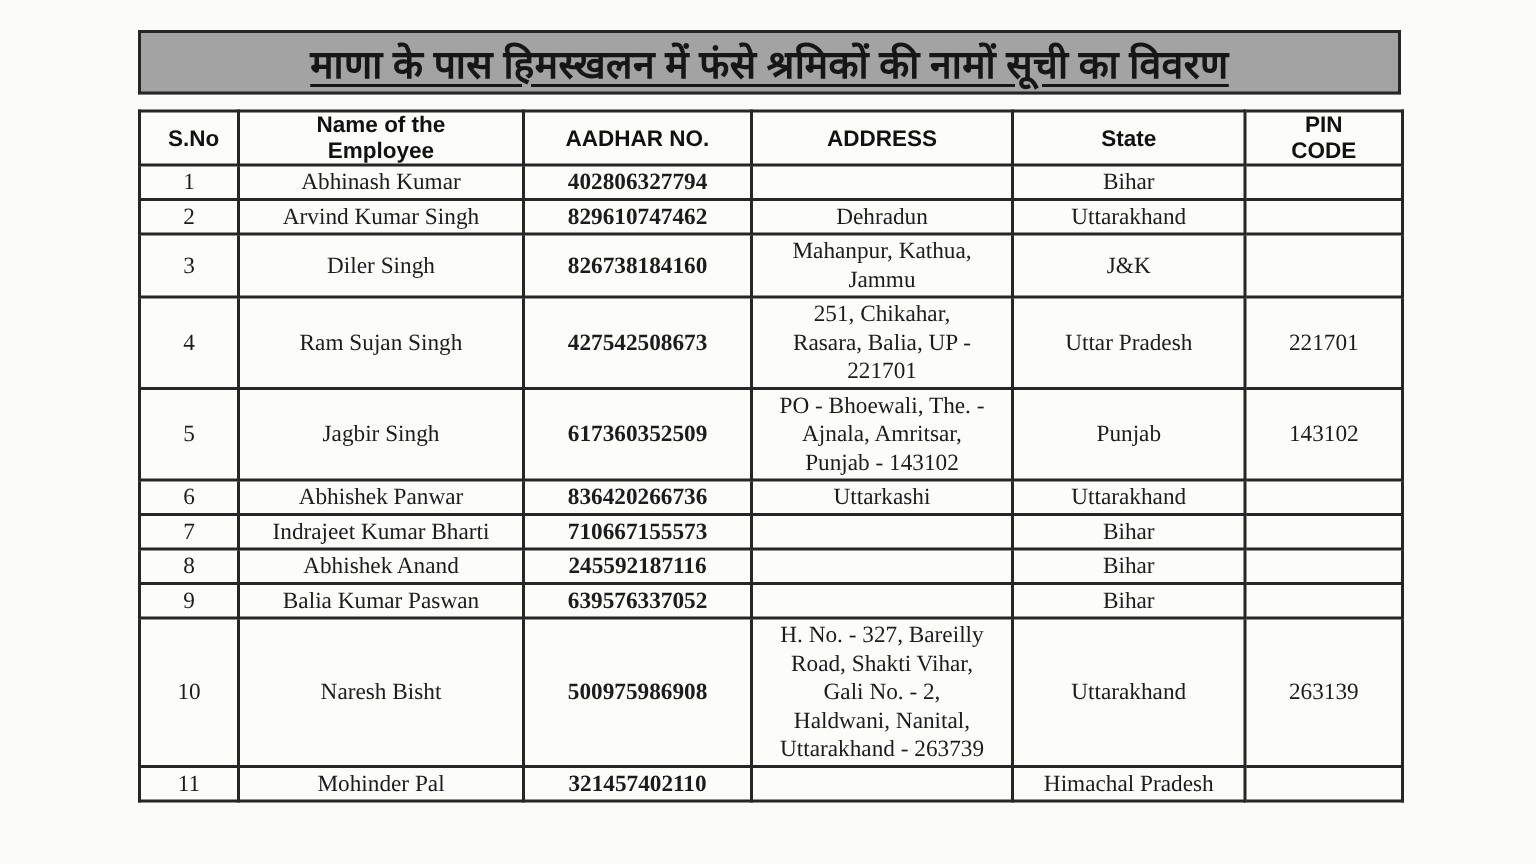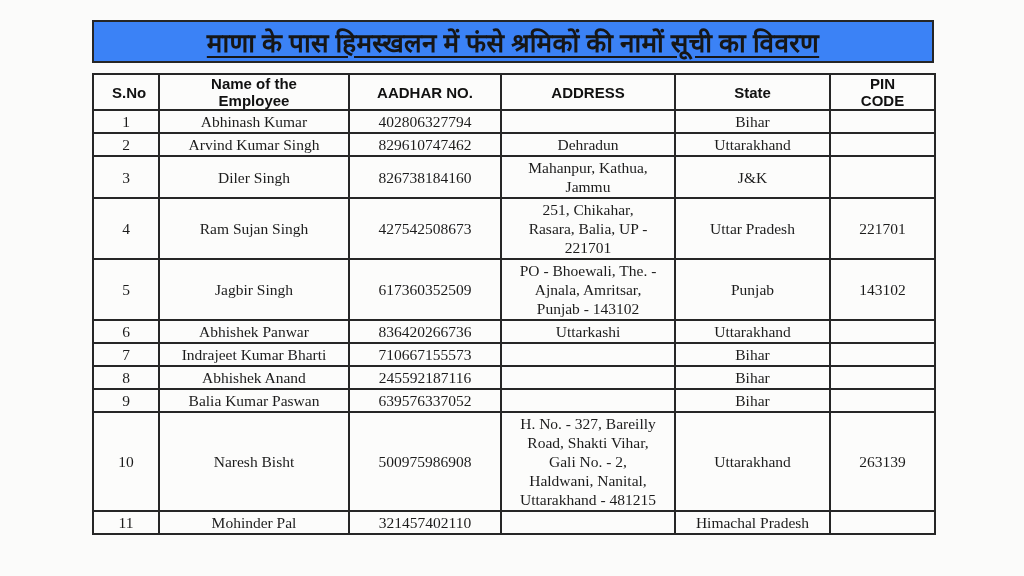--- a/index.html
+++ b/index.html
@@ -19,21 +19,21 @@
     width: 842px;
   }
   .title-box {
     box-sizing: border-box;
     border: 2px solid #262626;
     height: 43px;
     display: flex;
     align-items: center;
     justify-content: center;
     margin-bottom: 10px;
-    background: #3b82f6;
+    background: #a3a3a3;
   }
   .title-text {
     font-family: "Liberation Serif", serif;
     font-weight: bold;
     font-size: 26px;
     letter-spacing: 0.3px;
     color: #161616;
     text-decoration: underline;
     text-underline-offset: 4px;
     white-space: nowrap;
@@ -66,21 +66,21 @@
     line-height: 19px;
     padding: 1px 3px;
     height: 19px;
   }
   td.col-name {
     text-align: left;
     padding-left: 9px;
   }
   td.col-aadhar {
     font-family: "Liberation Sans", sans-serif;
-    font-weight: normal;
+    font-weight: bold;
     font-size: 15px;
     color: #2e2e2e;
     border-radius: 11px;
   }
   td.col-address {
     white-space: pre-line;
   }
   col.c-sno     { width: 66px; }
   col.c-name    { width: 190px; }
   col.c-aadhar  { width: 152px; }
@@ -195,21 +195,21 @@
           <td class="col-pin"></td>
         </tr>
         <tr>
           <td class="col-sno">10</td>
           <td class="col-name">Naresh Bisht</td>
           <td class="col-aadhar">500975986908</td>
           <td class="col-address">H. No. - 327, Bareilly
 Road, Shakti Vihar,
 Gali No. - 2,
 Haldwani, Nanital,
-Uttarakhand - 481215</td>
+Uttarakhand - 263739</td>
           <td class="col-state">Uttarakhand</td>
           <td class="col-pin">263139</td>
         </tr>
         <tr>
           <td class="col-sno">11</td>
           <td class="col-name">Mohinder Pal</td>
           <td class="col-aadhar">321457402110</td>
           <td class="col-address"></td>
           <td class="col-state">Himachal Pradesh</td>
           <td class="col-pin"></td>

